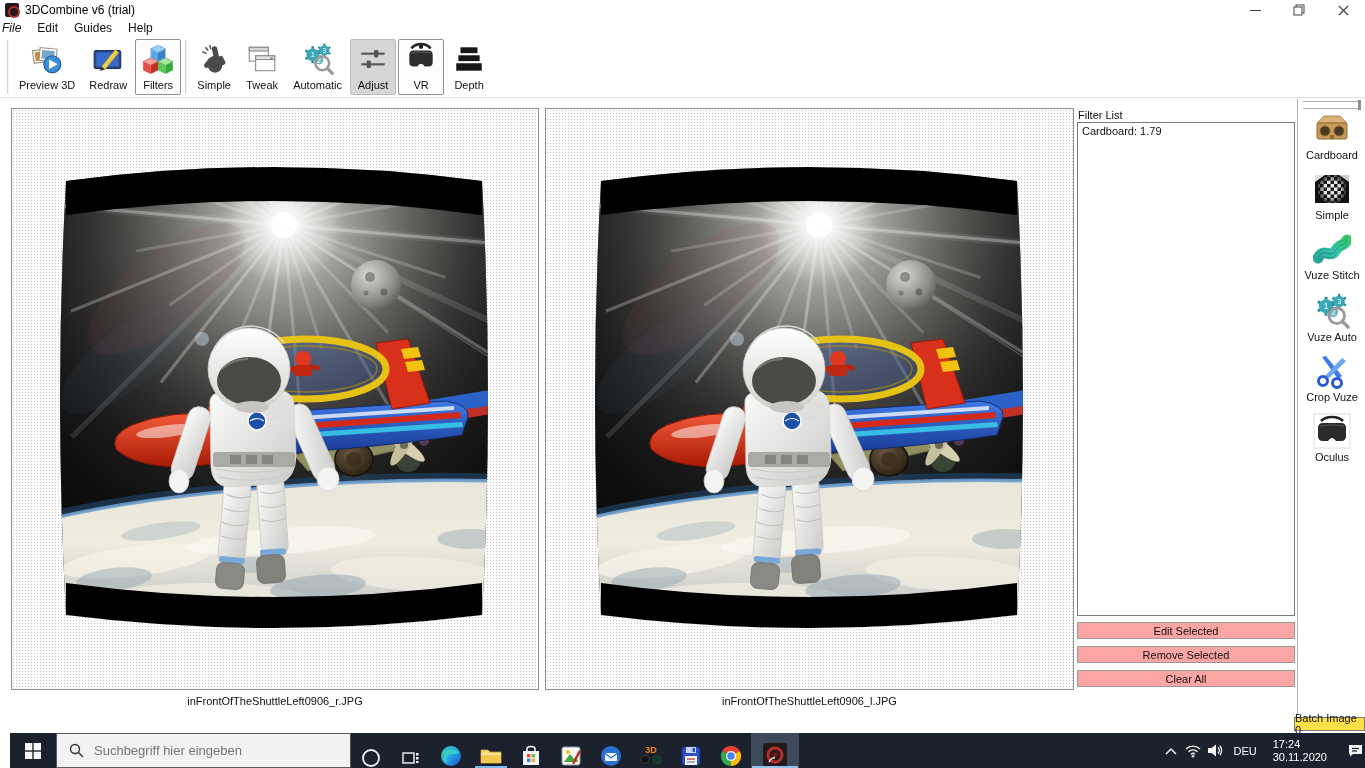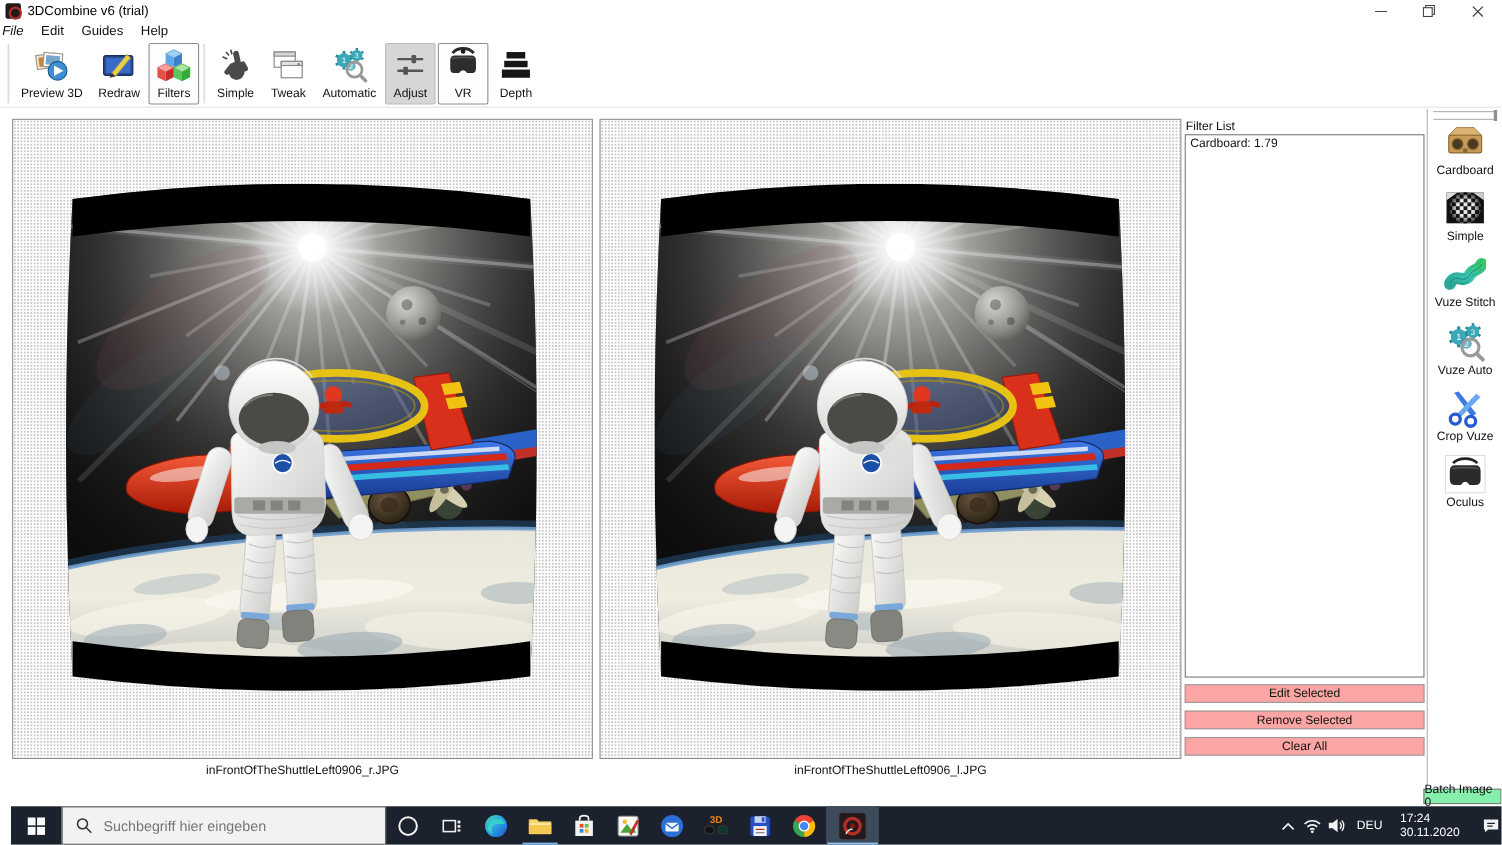--- a/index.html
+++ b/index.html
@@ -55,28 +55,28 @@
 
   
   #tool-sidebar { position:absolute; left:1297px; top:1px; width:68px; height:616px; border-left:1px solid #b4b4b4; background:#fff; }
   #sidebar-scroll { position:absolute; left:1303px; top:3px; width:58px; height:8px; border-top:1px solid #b0b0b0; border-bottom:1px solid #b0b0b0; }
   #sidebar-scroll .handle { position:absolute; right:0; top:-2px; width:3px; height:10px; background:#8f8f8f; }
   .side-item { position:absolute; left:1300px; width:64px; height:58px; display:flex; flex-direction:column; align-items:center; }
   .side-item svg { width:38px; height:38px; }
   .side-label { font-size:11px; color:#111; margin-top:1px; white-space:nowrap; }
 
   
-  #batch-box { position:absolute; left:1294px; top:619px; width:71px; height:14px; border:1px solid #7a7a7a; background:#86efac; font-size:11px; color:#111; display:flex; align-items:center; justify-content:center; }
+  #batch-box { position:absolute; left:1294px; top:619px; width:71px; height:14px; border:1px solid #7a7a7a; background:#fde047; font-size:11px; color:#111; display:flex; align-items:center; justify-content:center; }
 
   
   #taskbar { position:absolute; left:0; top:733px; width:1365px; height:35px; background:#1c222d; display:flex; align-items:center;margin-left:10px; }
   #start-btn { width:46px; height:35px; display:flex; align-items:center; justify-content:center; }
   #search-box { width:295px; height:35px; background:#f2f2f2; border:1px solid #5a5a5a; display:flex; align-items:center; padding-left:12px; }
   #search-box input { border:none; outline:none; background:transparent; font-size:13px; color:#333; width:230px; margin-left:10px; font-family:"Liberation Sans",sans-serif; }
-  .task-icon { width:40px; height:35px; display:flex; align-items:center; justify-content:center; position:relative; }
+  .task-icon { width:40px; height:35px; display:flex; align-items:flex-end; justify-content:center; position:relative; }
   .task-icon.active { background:#3d4a59; width:48px; }
   .underline { position:absolute; bottom:0; left:50%; transform:translateX(-50%); height:2px; background:#76b9ed; }
   #tray { margin-left:auto; display:flex; align-items:center; height:35px; }
   .tray-icon { width:22px; height:35px; display:flex; align-items:center; justify-content:center; }
   #tray-lang { font-size:11px; color:#fff; padding:0 8px; }
   #tray-clock { font-size:11px; color:#fff; text-align:left; line-height:13px; padding:0 8px; }
   #tray-notif { width:40px; height:35px; display:flex; align-items:center; justify-content:center; }
 </style>
 </head>
 <body>

